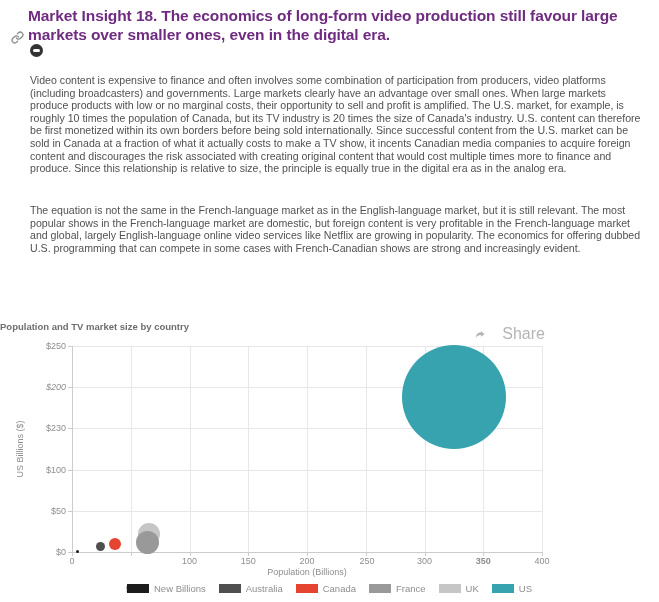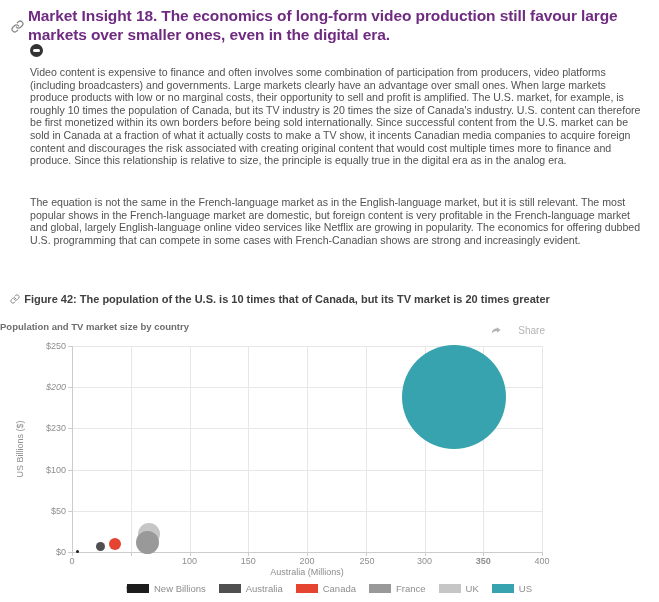--- a/index.html
+++ b/index.html
@@ -1,36 +1,36 @@
 <!DOCTYPE html>
 <html><head>
 <meta charset="utf-8">
 <style>
   * { margin:0; padding:0; box-sizing:border-box; }
   html,body { background:#fff; }
   body { font-family:"Liberation Sans", sans-serif; }
   .page { position:relative; width:659px; height:602px; background:#fff; overflow:hidden; }
 
   
-  .heading-row { position:absolute; left:11px; top:6px; width:628px; display:flex; align-items:center; }
+  .heading-row { position:absolute; left:11px; top:6px; width:628px; display:flex; align-items:flex-end; }
   .heading-row .link-ic { flex:0 0 auto; margin-top:3px; margin-right:4px; }
   h1.title { font-size:15.5px; line-height:19px; font-weight:bold; color:#6f2b80; letter-spacing:-0.1px; }
   .collapse-btn { position:absolute; left:30px; top:44px; width:13px; height:13px; background:#333; border-radius:50%; display:flex; align-items:center; justify-content:center; cursor:pointer; border:none; }
   .collapse-btn .bar { width:7px; height:3px; background:#fff; border-radius:1.5px; }
 
   
-  .para { position:absolute; left:30px; width:612px; font-size:10.6px; line-height:12.6px; color:#515151; }
+  .para { position:absolute; left:30px; width:612px; font-size:10.6px; line-height:12.6px; color:#515151;margin-top:8px; }
   .para-1 { top:66px; }
   .para-2 { top:196px; }
 
   
   .fig-caption-row { position:absolute; left:0; top:293px; width:560px; display:flex; justify-content:center; align-items:center; gap:4px; }
   .fig-caption { font-size:11px; font-weight:bold; color:#404040; }
   .fig-subtitle { position:absolute; left:0; top:321px; width:560px; text-align:left; font-size:9.5px; color:#6e6e6e;font-weight:bold; }
-  .share-link { position:absolute; top:325px; right:114px; display:flex; align-items:center; gap:16px; font-size:10px; color:#b4b4b4; cursor:pointer; text-decoration:none; }
+  .share-link { position:absolute; top:325px; right:114px; display:flex; align-items:center; gap:16px; font-size:16px; color:#b4b4b4; cursor:pointer; text-decoration:none; }
 
   
   .plot-area { position:absolute; left:72px; top:346px; width:470px; height:206px; }
   .gridline-h { position:absolute; left:0; width:100%; height:1px; background:#e7e7e7; }
   .gridline-v { position:absolute; top:0; width:1px; height:100%; background:#e7e7e7; }
   .axis-line-y { position:absolute; left:0; top:0; width:1px; height:100%; background:#ccc; }
   .axis-line-x { position:absolute; left:0; top:206px; width:100%; height:1px; background:#ccc; }
   .tick-y { position:absolute; left:-4px; width:4px; height:1px; background:#ccc; }
   .tick-x { position:absolute; top:206px; width:1px; height:4px; background:#ccc; }
   .y-tick-label { position:absolute; left:-46px; width:40px; text-align:right; font-size:9px; color:#8e8e8e; }
@@ -62,29 +62,20 @@
     <h1 class="title">Market Insight 18. The economics of long-form video production still favour large markets over smaller ones, even in the digital era.</h1>
   </div>
 
   <button class="collapse-btn">
     <span class="bar"></span>
   </button>
 
   <p class="para para-1">Video content is expensive to finance and often involves some combination of participation from producers, video platforms (including broadcasters) and governments. Large markets clearly have an advantage over small ones. When large markets produce products with low or no marginal costs, their opportunity to sell and profit is amplified. The U.S. market, for example, is roughly 10 times the population of Canada, but its TV industry is 20 times the size of Canada's industry. U.S. content can therefore be first monetized within its own borders before being sold internationally. Since successful content from the U.S. market can be sold in Canada at a fraction of what it actually costs to make a TV show, it incents Canadian media companies to acquire foreign content and discourages the risk associated with creating original content that would cost multiple times more to finance and produce. Since this relationship is relative to size, the principle is equally true in the digital era as in the analog era.</p>
   <p class="para para-2">The equation is not the same in the French-language market as in the English-language market, but it is still relevant. The most popular shows in the French-language market are domestic, but foreign content is very profitable in the French-language market and global, largely English-language online video services like Netflix are growing in popularity. The economics for offering dubbed U.S. programming that can compete in some cases with French-Canadian shows are strong and increasingly evident.</p>
 
-  <div class="fig-caption-row">
-    <span>
-      <svg class="icon" width="10" height="10" viewBox="0 0 24 24" fill="none" stroke="#8a8a8a" stroke-width="2.4" stroke-linecap="round" stroke-linejoin="round">
-        <path d="M10 13a5 5 0 0 0 7.54.54l3-3a5 5 0 0 0-7.07-7.07l-1.72 1.71"></path>
-        <path d="M14 11a5 5 0 0 0-7.54-.54l-3 3a5 5 0 0 0 7.07 7.07l1.71-1.71"></path>
-      </svg>
-    </span>
-    <span class="fig-caption">Figure 42: The population of the U.S. is 10 times that of Canada, but its TV market is 20 times greater</span>
-  </div>
   <div class="fig-subtitle">Population and TV market size by country</div>
 
   <a class="share-link">
     <svg class="icon" width="11" height="11" viewBox="0 0 24 24" fill="#b4b4b4">
       <path d="M13 5l8 6-8 6v-4c-5.5 0-9 1.8-11 6 0-8 4.5-11.6 11-12V5z"></path>
     </svg>
     <span>Share</span>
   </a>
 
   <div class="y-axis-title">US Billions ($)</div>
@@ -134,21 +125,21 @@
       <div class="x-tick-label" style="left: 450px;">400</div>
       <div class="axis-line-y"></div>
       <div class="axis-line-x"></div>
       <div class="bubble" style="left: 3.7875px; top: 203.676px; width: 3px; height: 3px; background: rgb(28, 28, 28);"></div>
       <div class="bubble" style="left: 23.7px; top: 195.732px; width: 9px; height: 9px; background: rgb(79, 79, 79);"></div>
       <div class="bubble" style="left: 37.475px; top: 192.172px; width: 12px; height: 12px; background: rgb(229, 69, 48);"></div>
       <div class="bubble" style="left: 65.9625px; top: 176.872px; width: 22px; height: 22px; background: rgb(198, 198, 198);"></div>
       <div class="bubble" style="left: 64.2875px; top: 185.024px; width: 23px; height: 23px; background: rgb(153, 153, 153);"></div>
       <div class="bubble" style="left: 329.875px; top: -0.912px; width: 104px; height: 104px; background: rgb(54, 163, 174);"></div>
     </div>
-  <div class="x-axis-title">Australia (Millions)</div>
+  <div class="x-axis-title">Population (Billions)</div>
 
   <div class="legend">
       <div class="legend-item">
         <div class="legend-swatch" style="background: rgb(28, 28, 28);"></div>
         <div class="legend-label">New Billions</div>
       </div>
       <div class="legend-item">
         <div class="legend-swatch" style="background: rgb(79, 79, 79);"></div>
         <div class="legend-label">Australia</div>
       </div>

